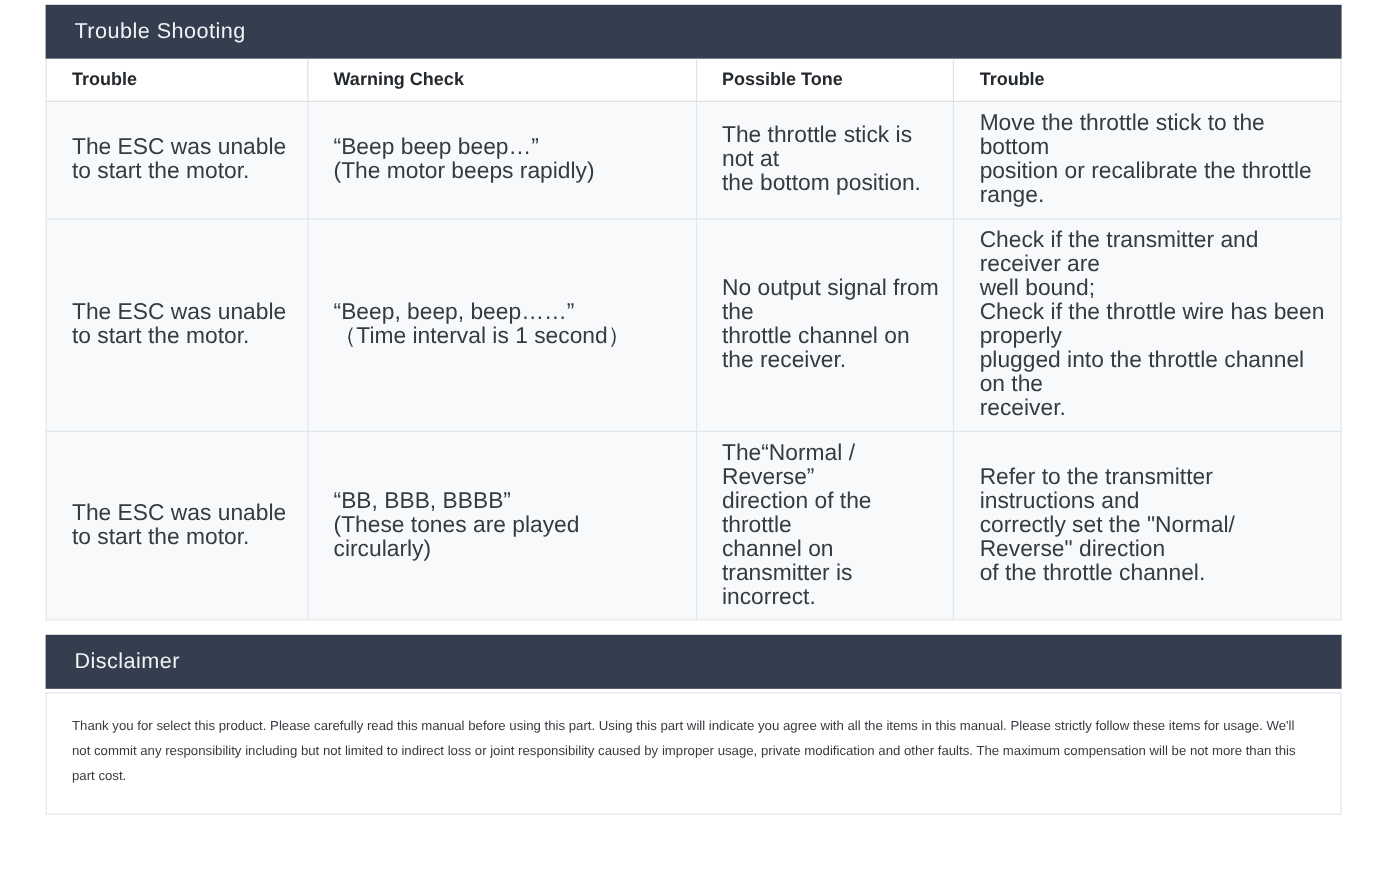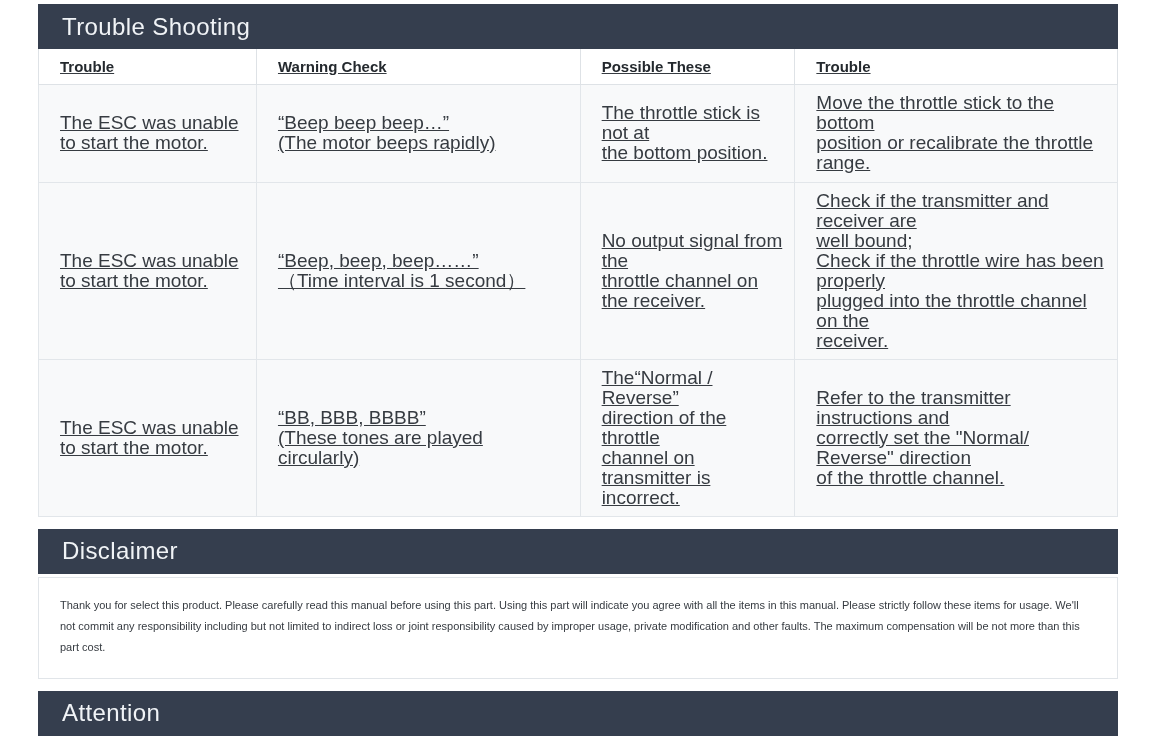--- a/index.html
+++ b/index.html
@@ -23,32 +23,31 @@
     width:1080px;
     margin:4px 42px 0 38px;
   }
   .bar{
     background:var(--section-bar-bg);
     color:var(--section-bar-text);
     height:45px;
     display:flex;
     align-items:center;
     padding-left:24px;
-    font-size:24px;
+    font-size:18px;
     font-weight:400;
     letter-spacing:.4px;
   }
   .bar + .bar, section + section .bar{margin-top:0;}
   .section-gap{margin-top:12px;}
 
   table.ts-table{
     width:100%;
     border-collapse:collapse;
     table-layout:fixed;
-    text-decoration:underline;
   }
   .ts-table th{
     text-align:left;
     font-size:15px;
     font-weight:700;
     color:#24292E;
     background:#ffffff;
     padding:8px 12px 8px 21px;
     border:1px solid var(--border);
     border-top:none;
@@ -90,21 +89,21 @@
       <colgroup>
         <col style="width:20.2%">
         <col style="width:30.0%">
         <col style="width:19.9%">
         <col style="width:29.9%">
       </colgroup>
       <thead>
         <tr>
           <th>Trouble</th>
           <th>Warning Check</th>
-          <th>Possible These</th>
+          <th>Possible Tone</th>
           <th>Trouble</th>
         </tr>
       </thead>
       <tbody>
         <tr>
           <td>The ESC was unable
 to start the motor.</td>
           <td>“Beep beep beep…”
 (The motor beeps rapidly)</td>
           <td>The throttle stick is not at
@@ -144,18 +143,15 @@
   </section>
 
   <section class="section-gap">
     <header class="bar">
       <span>Disclaimer</span>
     </header>
     <div class="info-box">Thank you for select this product. Please carefully read this manual before using this part. Using this part will indicate you agree with all the items in this manual. Please strictly follow these items for usage. We'll not commit any responsibility including but not limited to indirect loss or joint responsibility caused by improper usage, private modification and other faults. The maximum compensation will be not more than this part cost.</div>
   </section>
 
   <section class="section-gap">
-    <header class="bar">
-      <span>Attention</span>
-    </header>
   </section>
 
 </div>
 
 </body></html>

